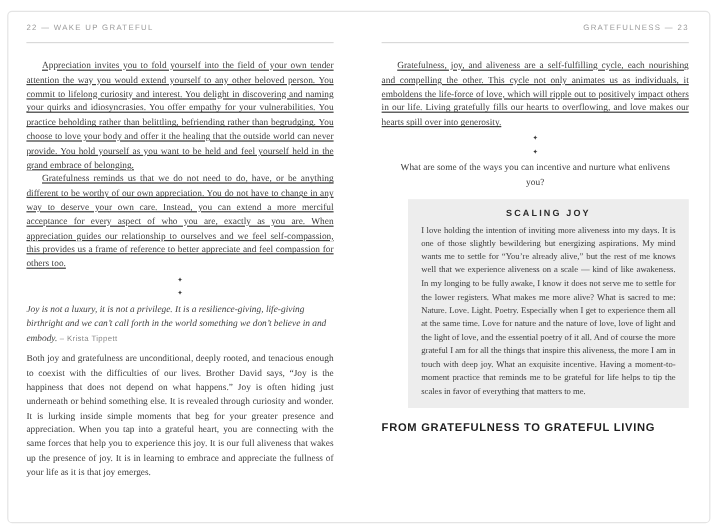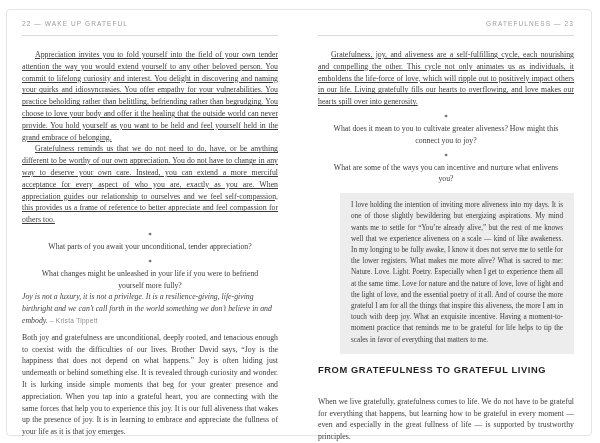--- a/index.html
+++ b/index.html
@@ -108,55 +108,52 @@
     color: #3b3b3b;
     margin: 0;
   }
 
   .section-head {
     font-family: "Liberation Sans", sans-serif;
     font-weight: bold;
     font-size: 9.3px;
     letter-spacing: 0.6px;
     color: #1f1f1f;
-    margin: 11px 0 21px;
+    margin: 11px 0 2px;
   }
 </style>
 </head>
 <body>
 
 <div class="spread-border"></div>
 
 <div class="page page--left">
   <div class="running-head">22 — WAKE UP GRATEFUL</div>
 
   <p class="body-text indent">Appreciation invites you to fold yourself into the field of your own tender attention the way you would extend yourself to any other beloved person. You commit to lifelong curiosity and interest. You delight in discovering and naming your quirks and idiosyncrasies. You offer empathy for your vulnerabilities. You practice beholding rather than belittling, befriending rather than begrudging. You choose to love your body and offer it the healing that the outside world can never provide. You hold yourself as you want to be held and feel yourself held in the grand embrace of belonging.</p>
   <p class="body-text indent">Gratefulness reminds us that we do not need to do, have, or be anything different to be worthy of our own appreciation. You do not have to change in any way to deserve your own care. Instead, you can extend a more merciful acceptance for every aspect of who you are, exactly as you are. When appreciation guides our relationship to ourselves and we feel self-compassion, this provides us a frame of reference to better appreciate and feel compassion for others too.</p>
 
   <span class="ornament">✦</span>
-  <p class="question">What parts of you await your unconditional, tender appreciation?</p>
   <span class="ornament">✦</span>
-  <p class="question">What changes might be unleashed in your life if you were to befriend yourself more fully?</p>
 
 
   <p class="quote"><span>Joy is not a luxury, it is not a privilege. It is a resilience-giving, life-giving birthright and we can’t call forth in the world something we don’t believe in and embody.</span> <span class="quote-attr">– Krista Tippett</span></p>
 
   <p class="body-text">Both joy and gratefulness are unconditional, deeply rooted, and tenacious enough to coexist with the difficulties of our lives. Brother David says, “Joy is the happiness that does not depend on what happens.” Joy is often hiding just underneath or behind something else. It is revealed through curiosity and wonder. It is lurking inside simple moments that beg for your greater presence and appreciation. When you tap into a grateful heart, you are connecting with the same forces that help you to experience this joy. It is our full aliveness that wakes up the presence of joy. It is in learning to embrace and appreciate the fullness of your life as it is that joy emerges.</p>
 </div>
 
 <div class="page page--right">
   <div class="running-head running-head--right">GRATEFULNESS — 23</div>
 
   <p class="body-text indent">Gratefulness, joy, and aliveness are a self-fulfilling cycle, each nourishing and compelling the other. This cycle not only animates us as individuals, it emboldens the life-force of love, which will ripple out to positively impact others in our life. Living gratefully fills our hearts to overflowing, and love makes our hearts spill over into generosity.</p>
 
   <span class="ornament">✦</span>
-  <p class="question">What does it mean to you to cultivate greater aliveness? How might this connect you to joy?</p>
   <span class="ornament">✦</span>
   <p class="question">What are some of the ways you can incentive and nurture what enlivens you?</p>
 
   <div class="callout">
+    <h3 class="callout-title">SCALING JOY</h3>
     <p class="callout-body">I love holding the intention of inviting more aliveness into my days. It is one of those slightly bewildering but energizing aspirations. My mind wants me to settle for “You’re already alive,” but the rest of me knows well that we experience aliveness on a scale — kind of like awakeness. In my longing to be fully awake, I know it does not serve me to settle for the lower registers. What makes me more alive? What is sacred to me: Nature. Love. Light. Poetry. Especially when I get to experience them all at the same time. Love for nature and the nature of love, love of light and the light of love, and the essential poetry of it all. And of course the more grateful I am for all the things that inspire this aliveness, the more I am in touch with deep joy. What an exquisite incentive. Having a moment-to-moment practice that reminds me to be grateful for life helps to tip the scales in favor of everything that matters to me.</p>
   </div>
 
   <h2 class="section-head">FROM GRATEFULNESS TO GRATEFUL LIVING</h2>
-  <p class="body-text">When we live gratefully, gratefulness comes to life. We do not have to be grateful for everything that happens, but learning how to be grateful in every moment — even and especially in the great fullness of life — is supported by trustworthy principles.</p>
 
 </div>
 
 </body></html>

